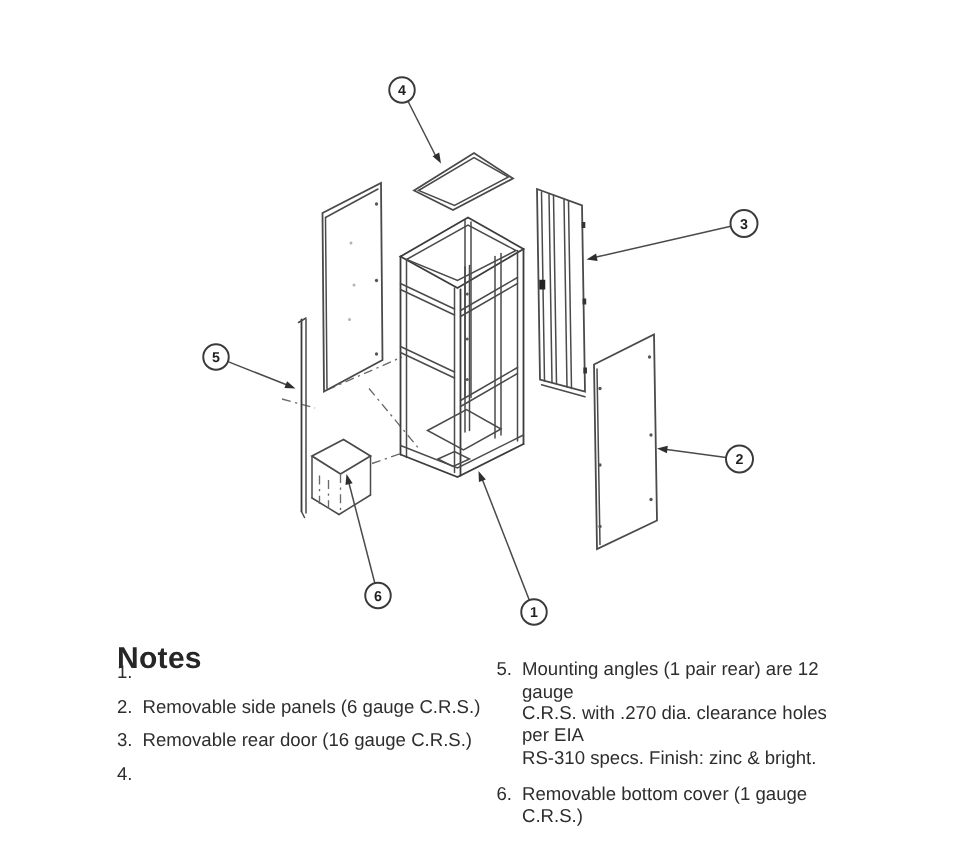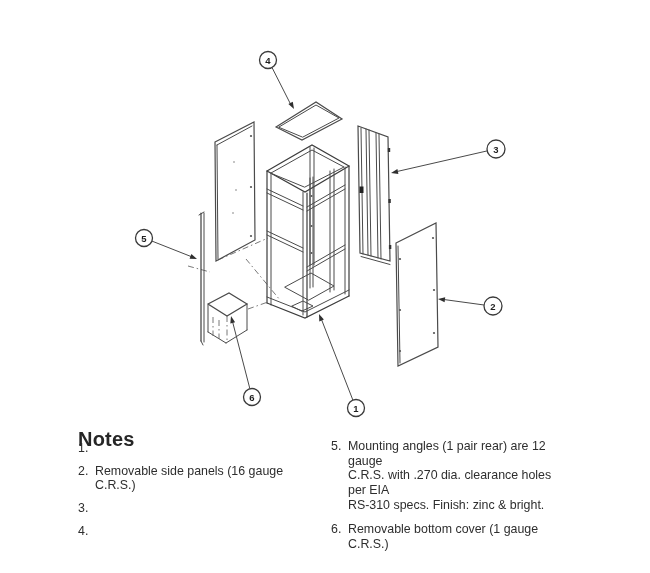--- a/index.html
+++ b/index.html
@@ -192,24 +192,25 @@
 </svg>
 
   <div class="notes-heading">Notes</div>
 
   <div class="notes-col left">
     <div class="note">
       <span class="num">1.</span>
     </div>
     <div class="note">
       <span class="num">2.</span>
-      <span class="txt">Removable side panels (16 gauge C.R.S.)</span>
+      <span class="txt">Removable side panels (6 gauge C.R.S.)</span>
     </div>
     <div class="note">
       <span class="num">3.</span>
+      <span class="txt">Removable rear door (16 gauge C.R.S.)</span>
     </div>
     <div class="note">
       <span class="num">4.</span>
     </div>
   </div>
 
   <div class="notes-col right">
     <div class="note">
       <span class="num">5.</span>
       <span class="txt">Mounting angles (1 pair rear) are 12 gauge

